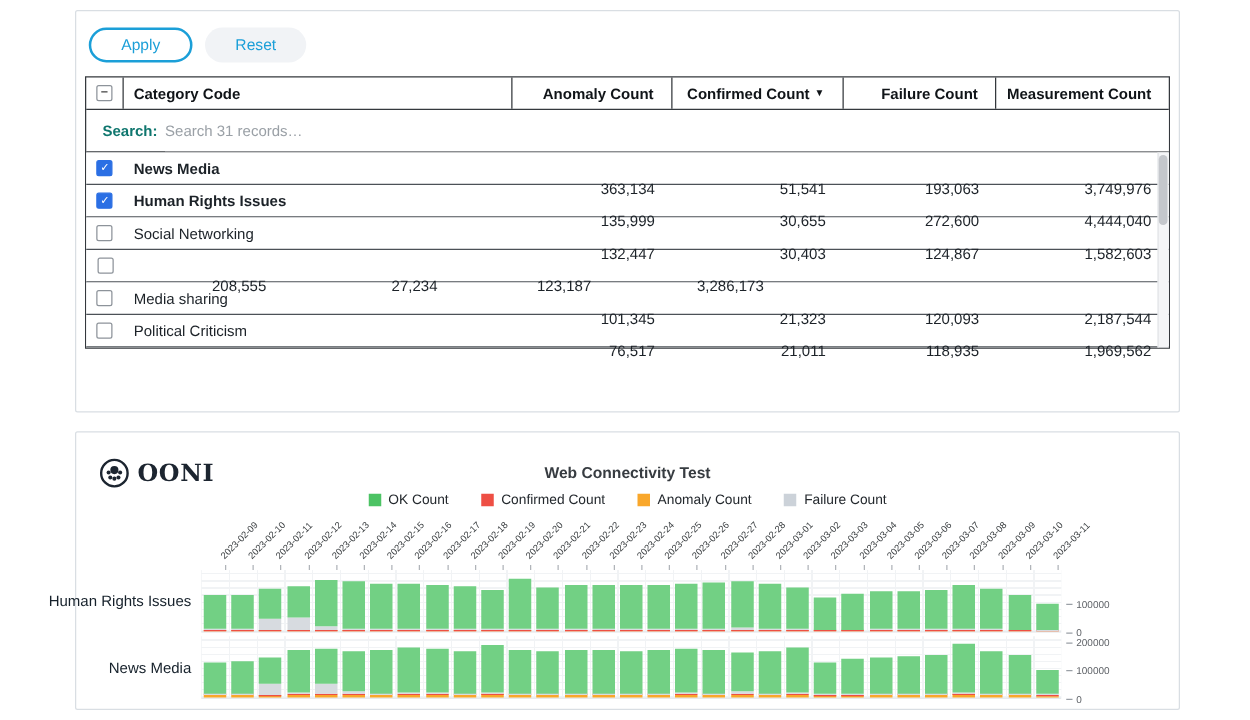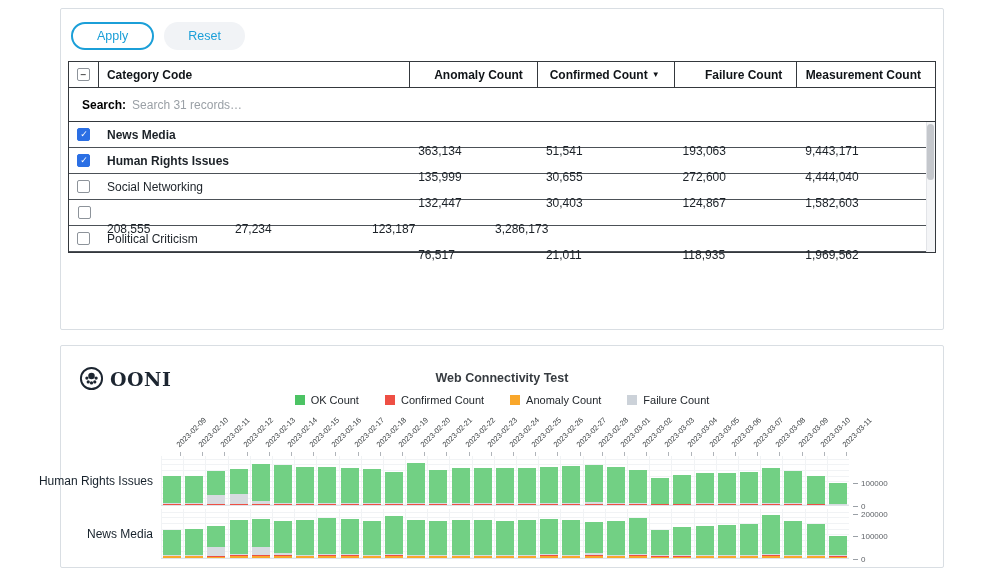--- a/index.html
+++ b/index.html
@@ -31,30 +31,30 @@
   .th.num { justify-content:flex-end; padding-right:14px; }
   .c0 { width:30px; justify-content:center; padding:0; }
   .c1 { width:312px; }
   .c2 { width:128px; }
   .c3 { width:137px; }
   .c4 { width:123px; }
   .c5 { width:138px; }
   .sort-icon { font-size:8px; margin-left:4px; color:#101418; }
   .search-row { display:flex; align-items:center; height:34px; border-bottom:1px solid #34383d;
                 padding-left:13px; gap:6px; }
-  .search-label { font-size:12px; font-weight:bold; color:#000000; }
+  .search-label { font-size:12px; font-weight:bold; color:#0f766e; }
   .search-input { border:none; outline:none; flex:1; font-size:12px; color:#333; height:100%;
                   font-family:"Liberation Sans", sans-serif; }
   .search-input::placeholder { color:#9aa0a6; }
   .rows-area { position:relative; }
   .trow { display:flex; height:26px; align-items:center; border-bottom:1px solid #4c5157;
           background:#fff; cursor:pointer; }
   .trow:last-child { border-bottom:none; }
   .td { font-size:12px; color:#1c2228; padding:0 8px; }
-  .td.num { text-align:left; padding-right:14px;margin-top:33px; }
+  .td.num { text-align:right; padding-right:14px;margin-top:33px; }
   .trow.sel .cat { font-weight:bold; }
   .cbx { width:13px; height:13px; border-radius:2px; display:flex; align-items:center;
          justify-content:center; font-size:9px; line-height:1; }
   .cbx.checked { background:#2b6fe4; color:#fff; border:1px solid #2b6fe4; }
   .cbx.unchecked { background:#fff; border:1px solid #8d939a; color:transparent; }
   .cbx.indet { background:#fff; border:1px solid #8d939a; color:#555; font-size:10px; }
   .cbx-cell { width:30px; display:flex; justify-content:center; }
   .scroll-track { position:absolute; top:0; right:0; width:9px; height:100%;
                   background:#f4f5f7; border-left:1px solid #e2e4e8; }
   .scroll-thumb { position:absolute; top:2px; right:1px; width:7px; height:56px;
@@ -125,21 +125,21 @@
       <div class="rows-area" id="rows-area">
 
   <div class="trow sel">
     <div class="td cbx-cell">
       <span class="cbx checked">✓</span>
     </div>
     <div class="td c1 cat">News Media</div>
     <div class="td c2 num">363,134</div>
     <div class="td c3 num">51,541</div>
     <div class="td c4 num">193,063</div>
-    <div class="td c5 num">9,443,171</div>
+    <div class="td c5 num">3,749,976</div>
   </div>
 
   <div class="trow sel">
     <div class="td cbx-cell">
       <span class="cbx checked">✓</span>
     </div>
     <div class="td c1 cat">Human Rights Issues</div>
     <div class="td c2 num">135,999</div>
     <div class="td c3 num">30,655</div>
     <div class="td c4 num">272,600</div>
@@ -160,20 +160,30 @@
   <div class="trow">
     <div class="td cbx-cell">
       <span class="cbx unchecked"></span>
     </div>
     <div class="td c2 num">208,555</div>
     <div class="td c3 num">27,234</div>
     <div class="td c4 num">123,187</div>
     <div class="td c5 num">3,286,173</div>
   </div>
 
+  <div class="trow">
+    <div class="td cbx-cell">
+      <span class="cbx unchecked"></span>
+    </div>
+    <div class="td c1 cat">Media sharing</div>
+    <div class="td c2 num">101,345</div>
+    <div class="td c3 num">21,323</div>
+    <div class="td c4 num">120,093</div>
+    <div class="td c5 num">2,187,544</div>
+  </div>
 
   <div class="trow">
     <div class="td cbx-cell">
       <span class="cbx unchecked"></span>
     </div>
     <div class="td c1 cat">Political Criticism</div>
     <div class="td c2 num">76,517</div>
     <div class="td c3 num">21,011</div>
     <div class="td c4 num">118,935</div>
     <div class="td c5 num">1,969,562</div>

